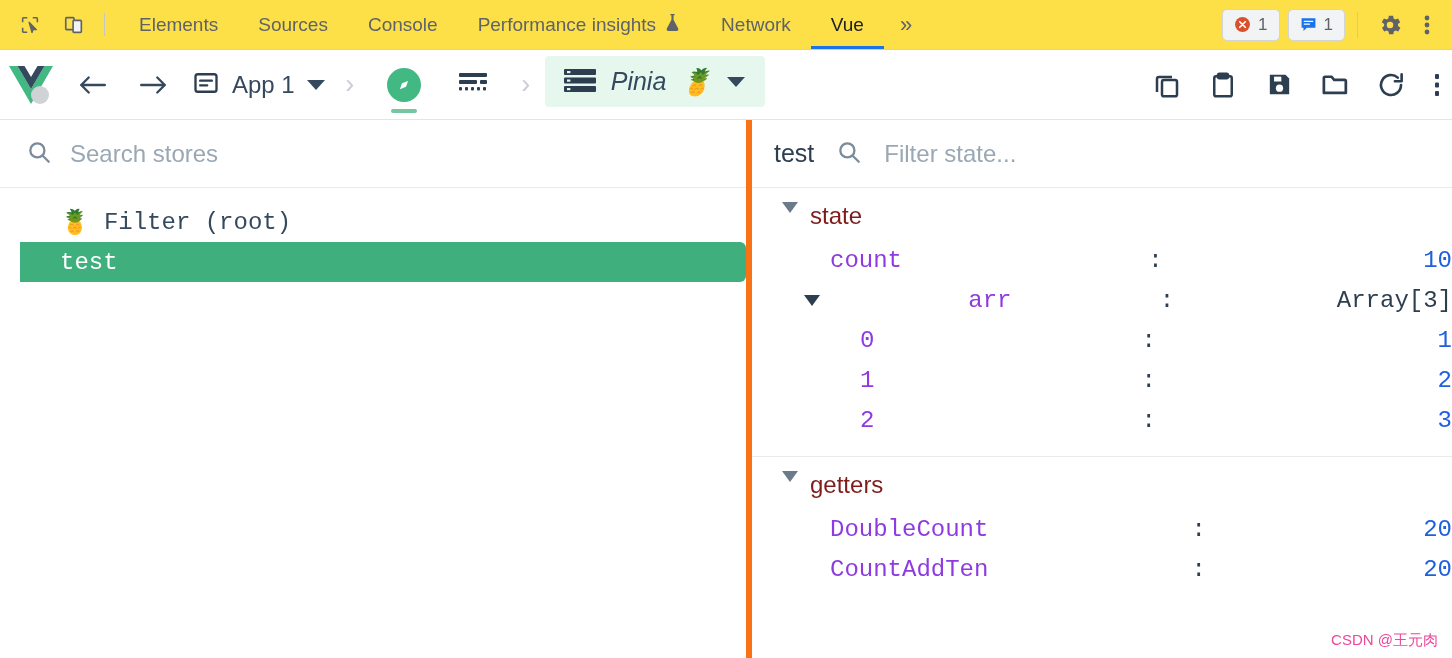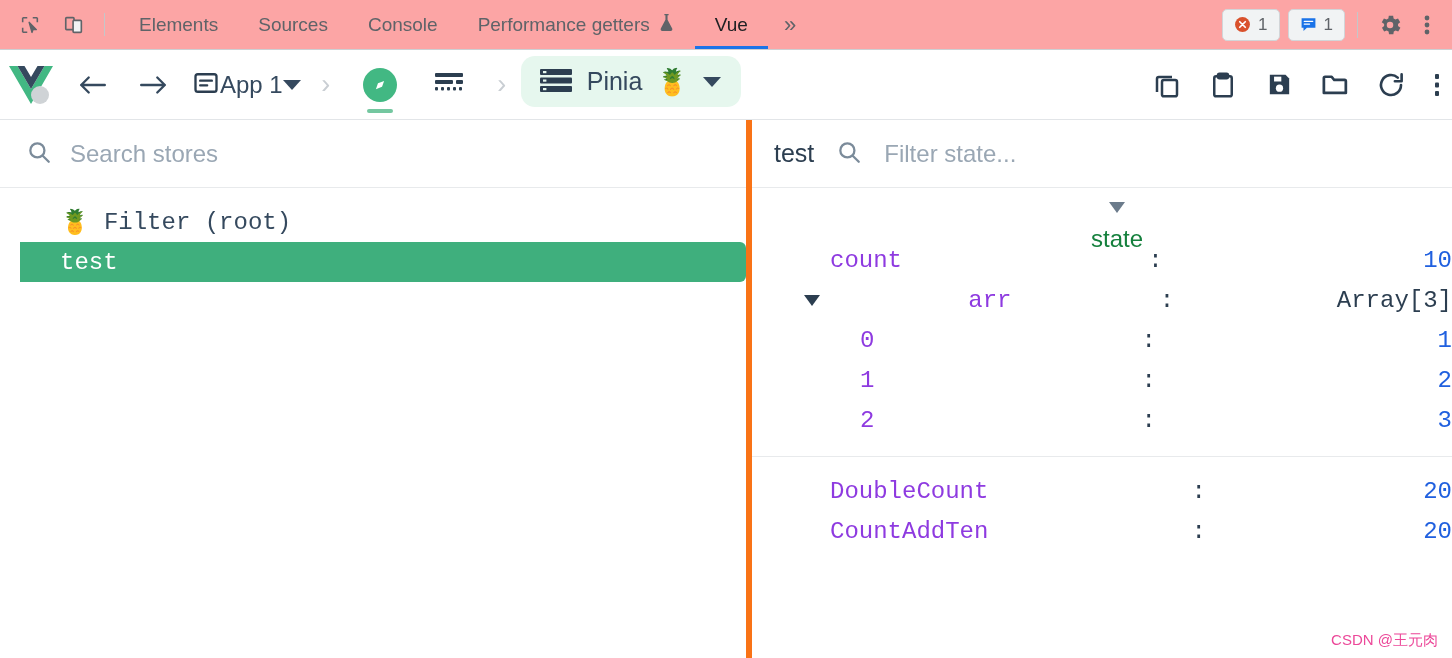--- a/index.html
+++ b/index.html
@@ -7,21 +7,21 @@
     width: 1452px; height: 658px;
     font-family: "Liberation Sans", sans-serif;
     background: #ffffff;
     overflow: hidden;
   }
   .app { width: 1452px; height: 658px; position: relative; display: flex; flex-direction: column; }
 
   
   .devtools-bar {
     height: 50px; min-height: 50px;
-    background: #fca5a5;
+    background: #fde047;
     border-bottom: 1px solid #cdd0d3;
     display: flex; align-items: stretch;
     position: relative;
   }
   .dt-iconbtn {
     width: 44px; display: flex; align-items: center; justify-content: center;
     color: #5f6368;
   }
   .dt-iconbtn.first { margin-left: 8px; }
   .dt-sep {
@@ -69,21 +69,21 @@
     position: relative;
   }
   .vb-logo { width: 62px; display: flex; align-items: center; justify-content: center; position: relative; }
   .vb-nav { display: flex; align-items: center; gap: 10px; padding-left: 6px; }
   .vb-btn {
     width: 50px; height: 50px;
     display: flex; align-items: center; justify-content: center;
     color: #35495e;
   }
   .vb-app {
-    display: flex; align-items: center; 
+    display: flex; align-items: center; gap: 12px;
     padding: 0 6px 0 14px; color: #35495e;
   }
   .vb-app-label { font-size: 24px; color: #35495e; }
   .caret { width: 0; height: 0; border-left: 9px solid transparent; border-right: 9px solid transparent; border-top: 10px solid #35495e; }
   .chev {
     display: flex; align-items: center; justify-content: center;
     width: 38px; color: #c9ced3; font-size: 27px; font-weight: 300;
   }
   .vb-tab {
     display: flex; align-items: center; justify-content: center;
@@ -92,24 +92,25 @@
   .vb-tab.selected::after {
     content: ""; position: absolute; left: 22px; right: 22px; bottom: 6px;
     height: 4px; background: #74c7a0; border-radius: 2px;
   }
   .compass {
     width: 34px; height: 34px; border-radius: 50%; background: #42b883;
     display: flex; align-items: center; justify-content: center;
   }
   .vb-pinia {
     display: flex; align-items: center; gap: 14px;
-    background: #e6f7ee; border-radius: 14px;
+    background: #e6f7ee; border-radius: 4px;
     padding: 0 20px 0 18px;
     margin: 6px 0 12px 0;
     position: relative;
+    font-style: italic;
   }
   .vb-pinia-label { font-size: 25px; color: #35495e; }
   .pineapple { font-size: 26px; line-height: 1; }
   .vb-spacer { flex: 1; }
   .vb-actions { display: flex; align-items: center; gap: 14px; padding-right: 4px; }
   .vb-act { width: 42px; height: 42px; display: flex; align-items: center; justify-content: center; color: #35495e; }
   .vb-kebab { width: 22px; display: flex; align-items: center; justify-content: center; color: #35495e; overflow: hidden; }
 
   
   .cursor { position: absolute; left: 793px; top: 72px; pointer-events: none; }
@@ -156,23 +157,23 @@
   .filter-input {
     border: none; outline: none; background: transparent;
     font-size: 24px; color: #35495e; font-family: "Liberation Sans", sans-serif;
     width: 420px;
   }
   .filter-input::placeholder { color: #9aa7b4; }
 
   .section { padding: 14px 0 16px 0; border-bottom: 1px solid #e8eaec; }
   .section:last-child { border-bottom: none; }
   .sec-head {
-    display: flex; align-items: center; gap: 12px;
+    display: flex; align-items: flex-start; gap: 12px;
     padding-left: 30px; height: 38px;
-    font-size: 24px; color: #15803d; flex-direction: column;
+    font-size: 24px; color: #7f1d1d;
   }
   .tri {
     width: 0; height: 0;
     border-left: 8px solid transparent; border-right: 8px solid transparent;
     border-top: 11px solid #6b7b8b;
   }
   .tri.dark { border-top-color: #2c3e50; }
   .kv {
     font-family: "Liberation Mono", monospace;
     font-size: 24px; height: 40px;
@@ -215,26 +216,29 @@
       <div class="dt-tab">
         <span>Elements</span>
       </div>
       <div class="dt-tab">
         <span>Sources</span>
       </div>
       <div class="dt-tab">
         <span>Console</span>
       </div>
       <div class="dt-tab">
-        <span>Performance getters</span>
+        <span>Performance insights</span>
         <span>
           <svg width="17" height="19" viewBox="0 0 16 18" fill="#5f6368">
             <path d="M6 1h4v1.2H9v4.3l4.4 8.1c.5 1-.2 2.4-1.4 2.4H4c-1.2 0-1.9-1.4-1.4-2.4L7 6.5V2.2H6z"></path>
           </svg>
         </span>
+      </div>
+      <div class="dt-tab">
+        <span>Network</span>
       </div>
       <div class="dt-tab active">
         <span>Vue</span>
       </div>
       <div class="dt-overflow">
         <span>»</span>
       </div>
     </div>
 
     <div class="dt-right">
@@ -467,20 +471,24 @@
           <span class="v">2</span>
         </div>
         <div class="kv indent2">
           <span class="k">2</span>
           <span class="t">: </span>
           <span class="v">3</span>
         </div>
       </div>
 
       <div class="section">
+        <div class="sec-head">
+          <span class="tri"></span>
+          <span>getters</span>
+        </div>
         <div class="kv indent1">
           <span class="k">DoubleCount</span>
           <span class="t">: </span>
           <span class="v">20</span>
         </div>
         <div class="kv indent1">
           <span class="k">CountAddTen</span>
           <span class="t">: </span>
           <span class="v">20</span>
         </div>

